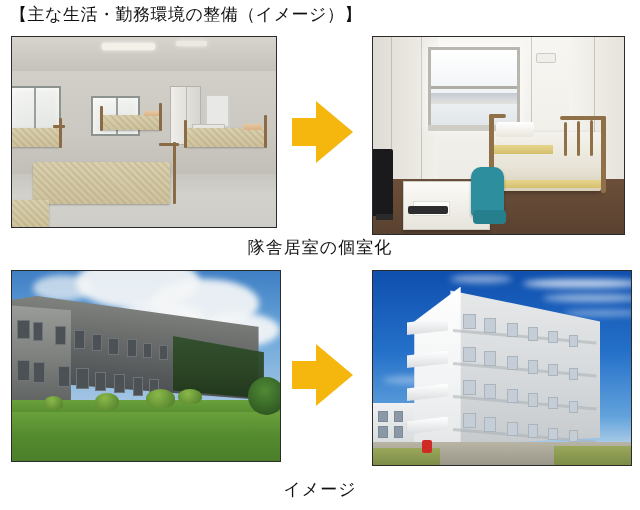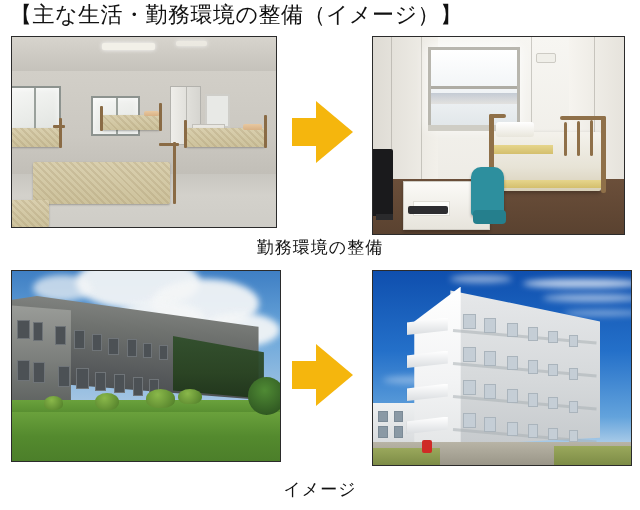--- a/index.html
+++ b/index.html
@@ -15,21 +15,21 @@
     font-family: "Liberation Sans", "DejaVu Sans", sans-serif;
     color: #1a1a1a;
     position: relative;
   }
 
   
   .page-title {
     position: absolute;
     left: 10px;
     top: 2px;
-    font-size: 22px;
+    font-size: 17px;
     line-height: 26px;
     letter-spacing: 0.5px;
     color: #111111;
     white-space: nowrap;
   }
 
   
   .photo {
     position: absolute;
     border: 1px solid #2b2b2b;
@@ -429,21 +429,21 @@
     <div class="p2-desk" style="left:12%; top:73%; width:34%; height:24%;"></div>
     <div class="p2-paper" style="left:16%; top:83%; width:14%; height:7%;"></div>
     <div class="p2-keyboard" style="left:14%; top:86%; width:16%; height:4%;"></div>
     <div class="p2-chair-back" style="left:39%; top:66%; width:13%; height:25%;"></div>
     <div class="p2-chair-seat" style="left:40%; top:88%; width:13%; height:7%;"></div>
     <div class="p2-tv" style="left:-1%; top:57%; width:9%; height:34%;"></div>
     <div class="p2-tv-stand" style="left:1%; top:90%; width:7%; height:3%;"></div>
   </div>
 </div>
 
-<div class="caption" style="top:236px;">勤務環境の整備</div>
+<div class="caption" style="top:236px;">隊舎居室の個室化</div>
 
 <div class="photo" id="photo-barracks-old" style="left:11px; top:270px; width:270px; height:192px;">
   <div class="scene">
     <div class="p3-sky"></div>
     <div class="p3-cloud" style="left:24%; top:-8%; width:46%; height:28%;"></div>
     <div class="p3-cloud" style="left:52%; top:4%; width:40%; height:26%;"></div>
     <div class="p3-cloud" style="left:38%; top:16%; width:34%; height:20%;"></div>
     <div class="p3-cloud" style="left:70%; top:22%; width:30%; height:18%;"></div>
     <div class="p3-cloud" style="left:8%; top:2%; width:22%; height:14%; opacity:.7;"></div>
     <div class="p3-cloud" style="left:56%; top:34%; width:30%; height:14%; opacity:.65;"></div>

